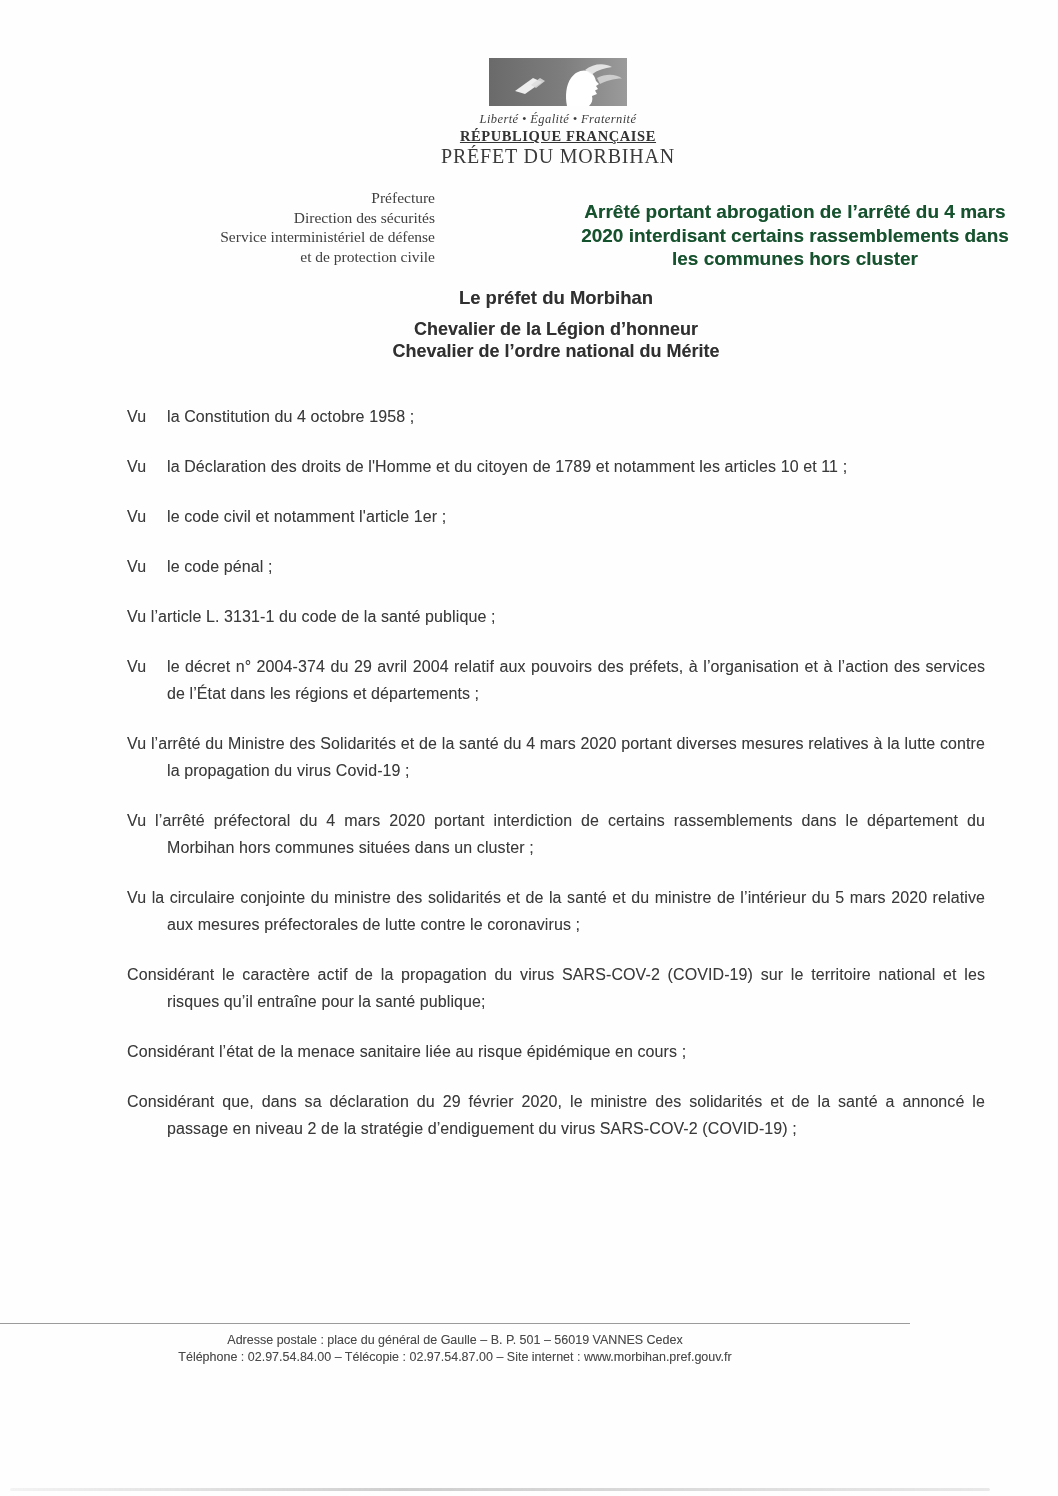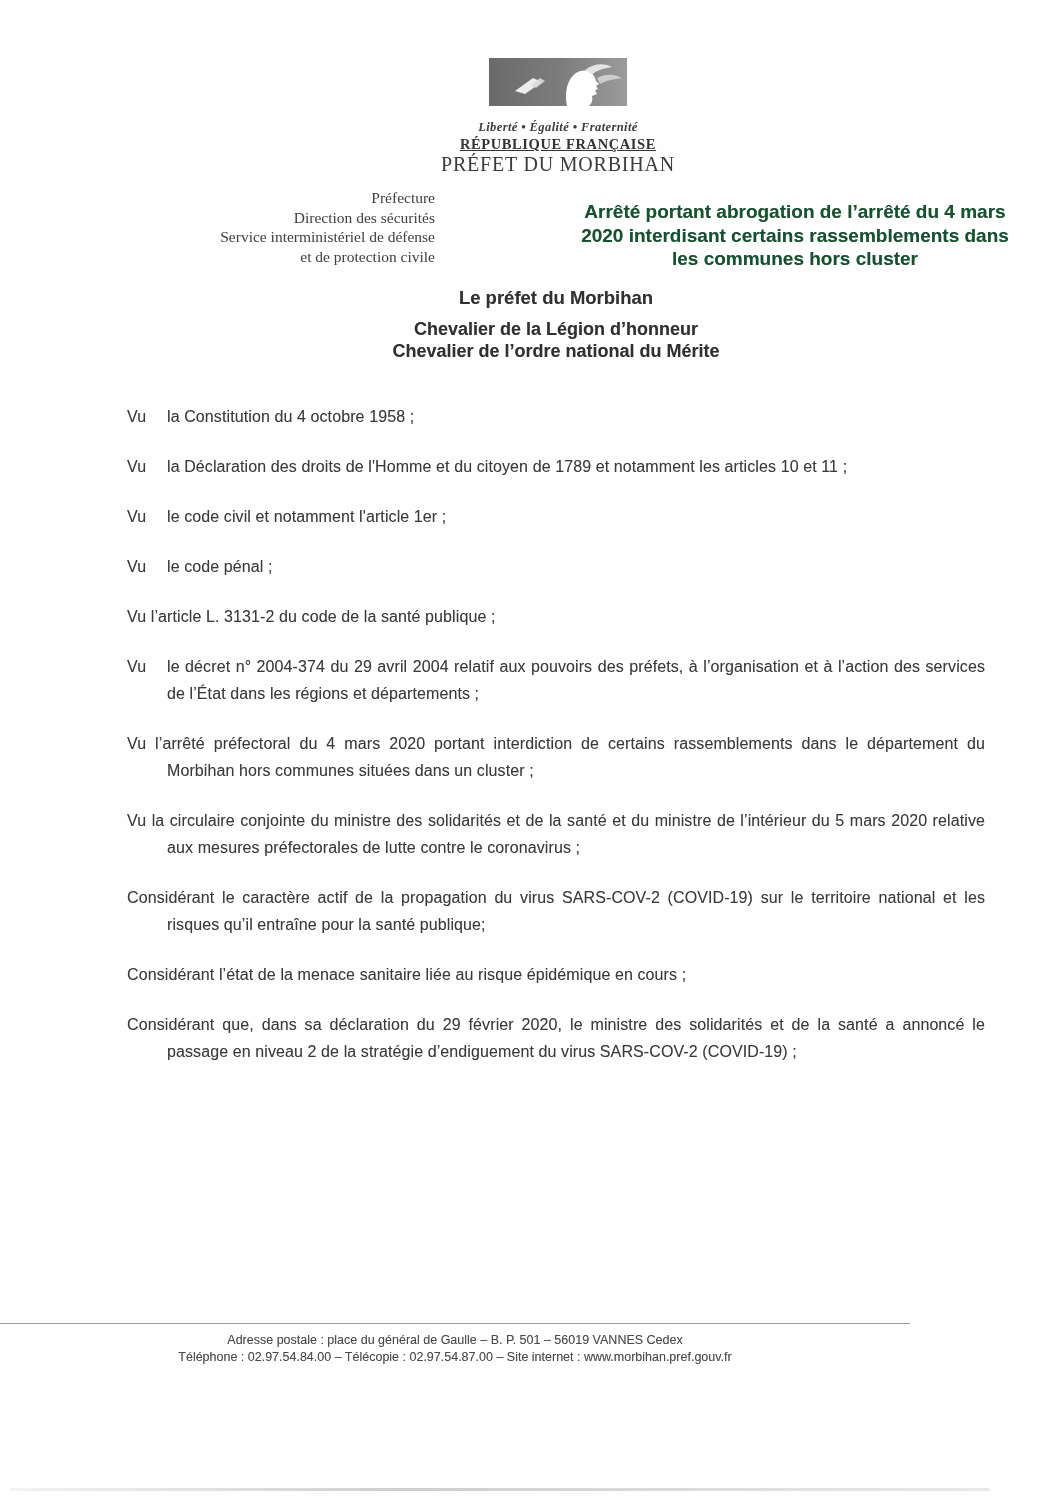--- a/index.html
+++ b/index.html
@@ -17,22 +17,22 @@
   }
 
   
   .logo-area {
     position: absolute; top: 58px; left: 358px; width: 400px;
     text-align: center;
   }
   .marianne { display: inline-block; }
   .motto {
     font-family: "Liberation Serif", serif;
-    font-size: 12.5px; font-weight: bold; font-style: italic;
-    color: #3c3c3c; margin-top: 10px; letter-spacing: 0.4px;
+    font-size: 12.5px; font-weight: normal; font-style: italic;
+    color: #3c3c3c; margin-top: 2px; letter-spacing: 0.4px;
   }
   .republic {
     font-family: "Liberation Serif", serif;
     font-size: 14.5px; font-weight: bold;
     color: #333333; letter-spacing: 0.6px; margin-top: 1px; text-decoration: underline;
   }
   .prefect {
     font-family: "Liberation Serif", serif;
     font-size: 20px; color: #3b3b3b;
     letter-spacing: 0.8px; margin-top: 0;
@@ -134,22 +134,23 @@
     <div class="line1">Le préfet du Morbihan</div>
     <div class="line2">Chevalier de la Légion d’honneur</div>
     <div class="line2">Chevalier de l’ordre national du Mérite</div>
   </div>
 
   <div class="bodytext">
     <p class="para"><span class="vu-label">Vu</span><span>la Constitution du 4 octobre 1958 ;</span></p>
     <p class="para"><span class="vu-label">Vu</span><span>la Déclaration des droits de l'Homme et du citoyen de 1789 et notamment les articles 10 et 11 ;</span></p>
     <p class="para"><span class="vu-label">Vu</span><span>le code civil et notamment l'article 1er ;</span></p>
     <p class="para"><span class="vu-label">Vu</span><span>le code pénal ;</span></p>
-    <p class="para"><span>Vu l’article L. 3131-2 du code de la santé publique ;</span></p>
+    <p class="para"><span>Vu l’article L. 3131-1 du code de la santé publique ;</span></p>
     <p class="para"><span class="vu-label">Vu</span><span>le décret n° 2004-374 du 29 avril 2004 relatif aux pouvoirs des préfets, à l’organisation et à l’action des services de l’État dans les régions et départements ;</span></p>
+    <p class="para"><span>Vu l’arrêté du Ministre des Solidarités et de la santé du 4 mars 2020 portant diverses mesures relatives à la lutte contre la propagation du virus Covid-19 ;</span></p>
     <p class="para"><span>Vu l’arrêté préfectoral du 4 mars 2020 portant interdiction de certains rassemblements dans le département du Morbihan hors communes situées dans un cluster ;</span></p>
     <p class="para"><span>Vu la circulaire conjointe du ministre des solidarités et de la santé et du ministre de l’intérieur du 5 mars 2020 relative aux mesures préfectorales de lutte contre le coronavirus ;</span></p>
     <p class="para"><span>Considérant le caractère actif de la propagation du virus SARS-COV-2 (COVID-19) sur le territoire national et les risques qu’il entraîne pour la santé publique;</span></p>
     <p class="para"><span>Considérant l’état de la menace sanitaire liée au risque épidémique en cours ;</span></p>
     <p class="para"><span>Considérant que, dans sa déclaration du 29 février 2020, le ministre des solidarités et de la santé a annoncé le passage en niveau 2 de la stratégie d’endiguement du virus SARS-COV-2 (COVID-19) ;</span></p>
   </div>
 
   <div class="footer">
     <hr class="footer-rule">
     <div class="footer-line">Adresse postale : place du général de Gaulle – B. P. 501 – 56019 VANNES Cedex</div>

